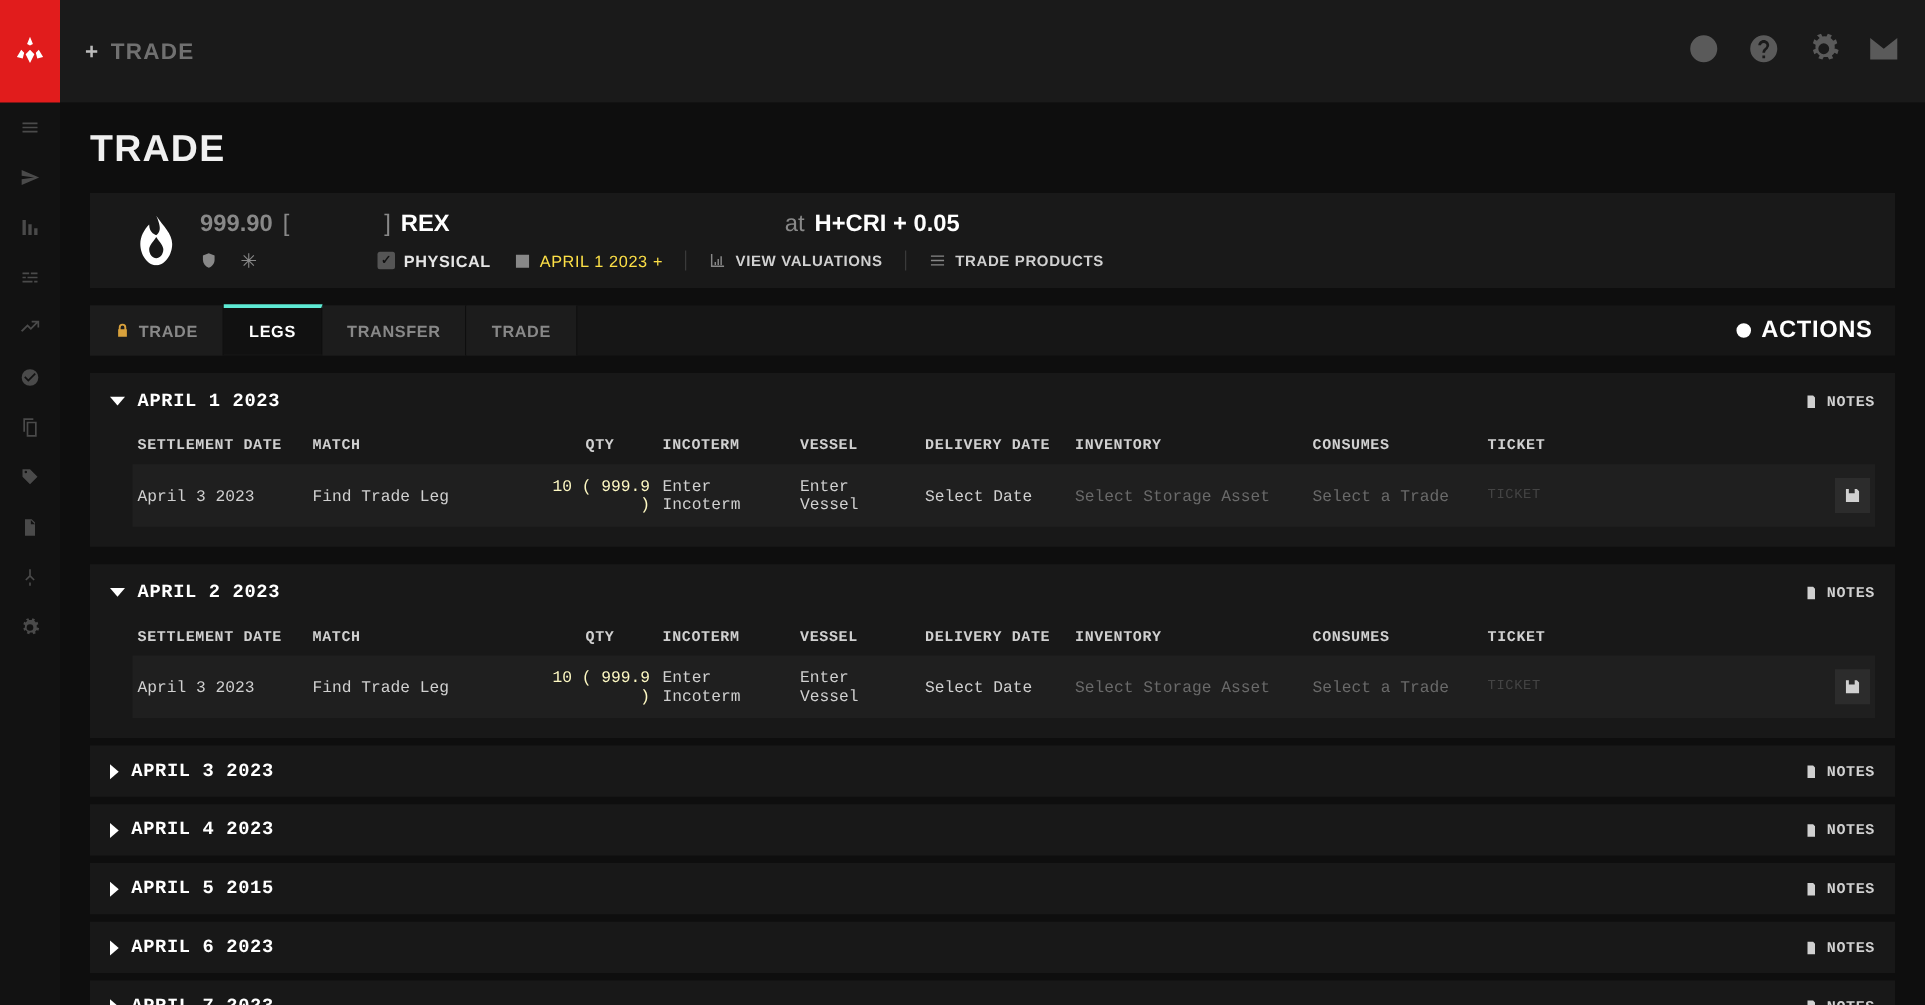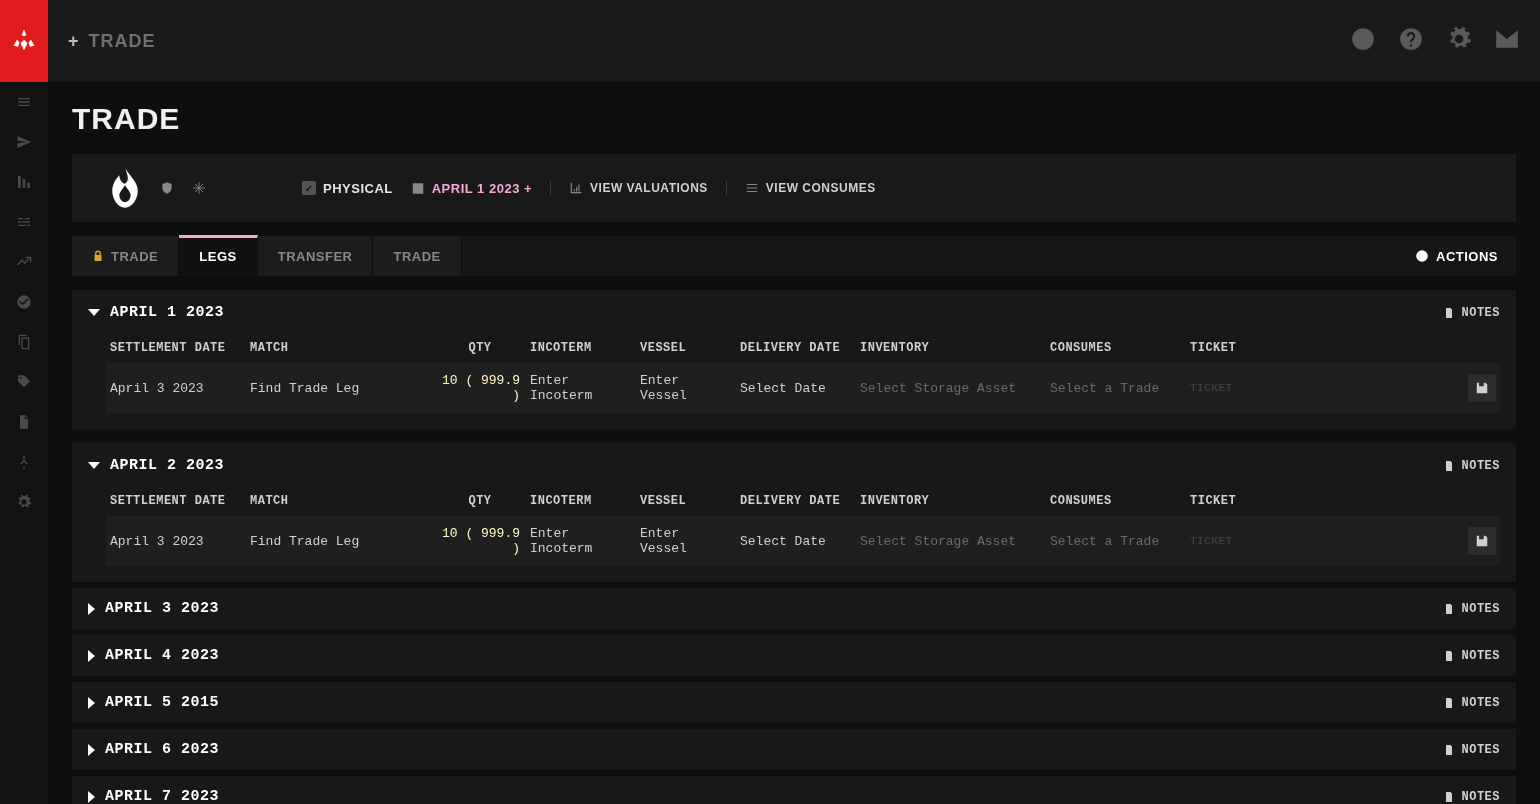--- a/index.html
+++ b/index.html
@@ -92,21 +92,21 @@
 .sr-gap { display: inline-block; width: 60px; }
 .sr-code { color: #fff; font-weight: 700; }
 .sr-at { color: #888; margin-left: 260px; }
 .sr-price { color: #fff; font-weight: 700; }
 .summary-row2 { display: flex; align-items: center; gap: 18px; font-size: 13px; color: #ccc; }
 .sr2-item { display: flex; align-items: center; gap: 7px; }
 .sr2-item svg { width: 14px; height: 14px; fill: #888; }
 .sr2-sep { width: 1px; height: 16px; background: #3a3a3a; }
 .sr2-label { font-weight: 700; letter-spacing: 0.5px; color: #d0d0d0; font-size: 12px; }
 .sr2-phys { color: #e5e5e5; font-weight: 700; letter-spacing: 0.5px; }
-.sr2-date { color: #f9a8d4; font-weight: 700; letter-spacing: 0.5px; }
+.sr2-date { color: #fde047; font-weight: 400; letter-spacing: 0.5px; }
 .tabs-row {
   display: flex;
   align-items: center;
   background: #161616;
   height: 40px;
 }
 .tab {
   padding: 0 20px;
   height: 40px;
   display: flex;
@@ -116,33 +116,33 @@
   font-weight: 700;
   letter-spacing: 0.5px;
   color: #888;
   background: #1c1c1c;
   border-right: 1px solid #0e0e0e;
 }
 .tab svg { width: 12px; height: 12px; fill: #d8a13c; }
 .tab.active {
   background: #111;
   color: #fff;
-  border-top: 3px solid #f9a8d4;
+  border-top: 3px solid #5eead4;
   padding-top: 0;
   height: 40px;
   margin-top: -3px;
   text-align: center;
 }
 .tabs-spacer { flex: 1; }
 .actions-btn {
   display: flex;
   align-items: center;
   gap: 7px;
   color: #fff;
-  font-size: 13px;
+  font-size: 19px;
   font-weight: 700;
   padding: 0 18px;
   letter-spacing: 0.5px;
 }
 .actions-btn svg { width: 14px; height: 14px; fill: #fff; }
 .day-group {
   background: #181818;
   margin-top: 14px;
   padding: 14px 16px 16px 16px;
   font-family: Liberation Mono, monospace;
@@ -330,20 +330,29 @@
   <div class="content">
     <div class="page-title">TRADE</div>
 
     <div class="summary-block">
       <div class="summary-icon-wrap">
         <svg viewBox="0 0 24 28">
             <path d="M12 0s2 4 2 7-2 4-2 4-4-1-4-6c-3 3-5 7-5 11 0 6 4 12 9 12s9-6 9-12c0-6-5-10-9-16zm0 24c-2 0-4-2-4-5 0-2 2-4 4-7 2 3 4 5 4 7 0 3-2 5-4 5z"></path>
           </svg>
       </div>
       <div class="summary-cols">
+        <div class="summary-row1">
+          <span class="sr-amount">999.90</span>
+          <span class="sr-bracket">[</span>
+          <span class="sr-gap"></span>
+          <span class="sr-bracket">]</span>
+          <span class="sr-code">REX</span>
+          <span class="sr-at">at</span>
+          <span class="sr-price">H+CRI + 0.05</span>
+        </div>
         <div class="summary-row2">
           <span class="sr2-item">
               <svg viewBox="0 0 24 24">
                 <path d="M12 2l8 3v6c0 5-3 9-8 11-5-2-8-6-8-11V5z"></path>
               </svg>
             </span>
           <span class="sr2-item">
               <svg viewBox="0 0 24 24">
                 <path d="M12 2v20M2 12h20M5 5l14 14M19 5L5 19" stroke="#888" stroke-width="1.5" fill="none"></path>
               </svg>
@@ -364,21 +373,21 @@
             <svg viewBox="0 0 24 24">
                 <path d="M3 3v18h18v-2H5V3zM8 14h2v4H8zM12 10h2v8h-2zM16 6h2v12h-2z"></path>
               </svg>
             <span class="sr2-label">VIEW VALUATIONS</span>
           </span>
           <span class="sr2-sep"></span>
           <span class="sr2-item">
             <svg viewBox="0 0 24 24">
                 <path d="M3 5h18v2H3zM3 11h18v2H3zM3 17h18v2H3z"></path>
               </svg>
-            <span class="sr2-label">VIEW CONSUMES</span>
+            <span class="sr2-label">TRADE PRODUCTS</span>
           </span>
         </div>
       </div>
     </div>
 
     <div class="tabs-row">
       <div class="tab">
         <svg viewBox="0 0 24 24">
             <path d="M6 10V7a6 6 0 1112 0v3h1v12H5V10zm3 0h6V7a3 3 0 10-6 0z"></path>
           </svg>

